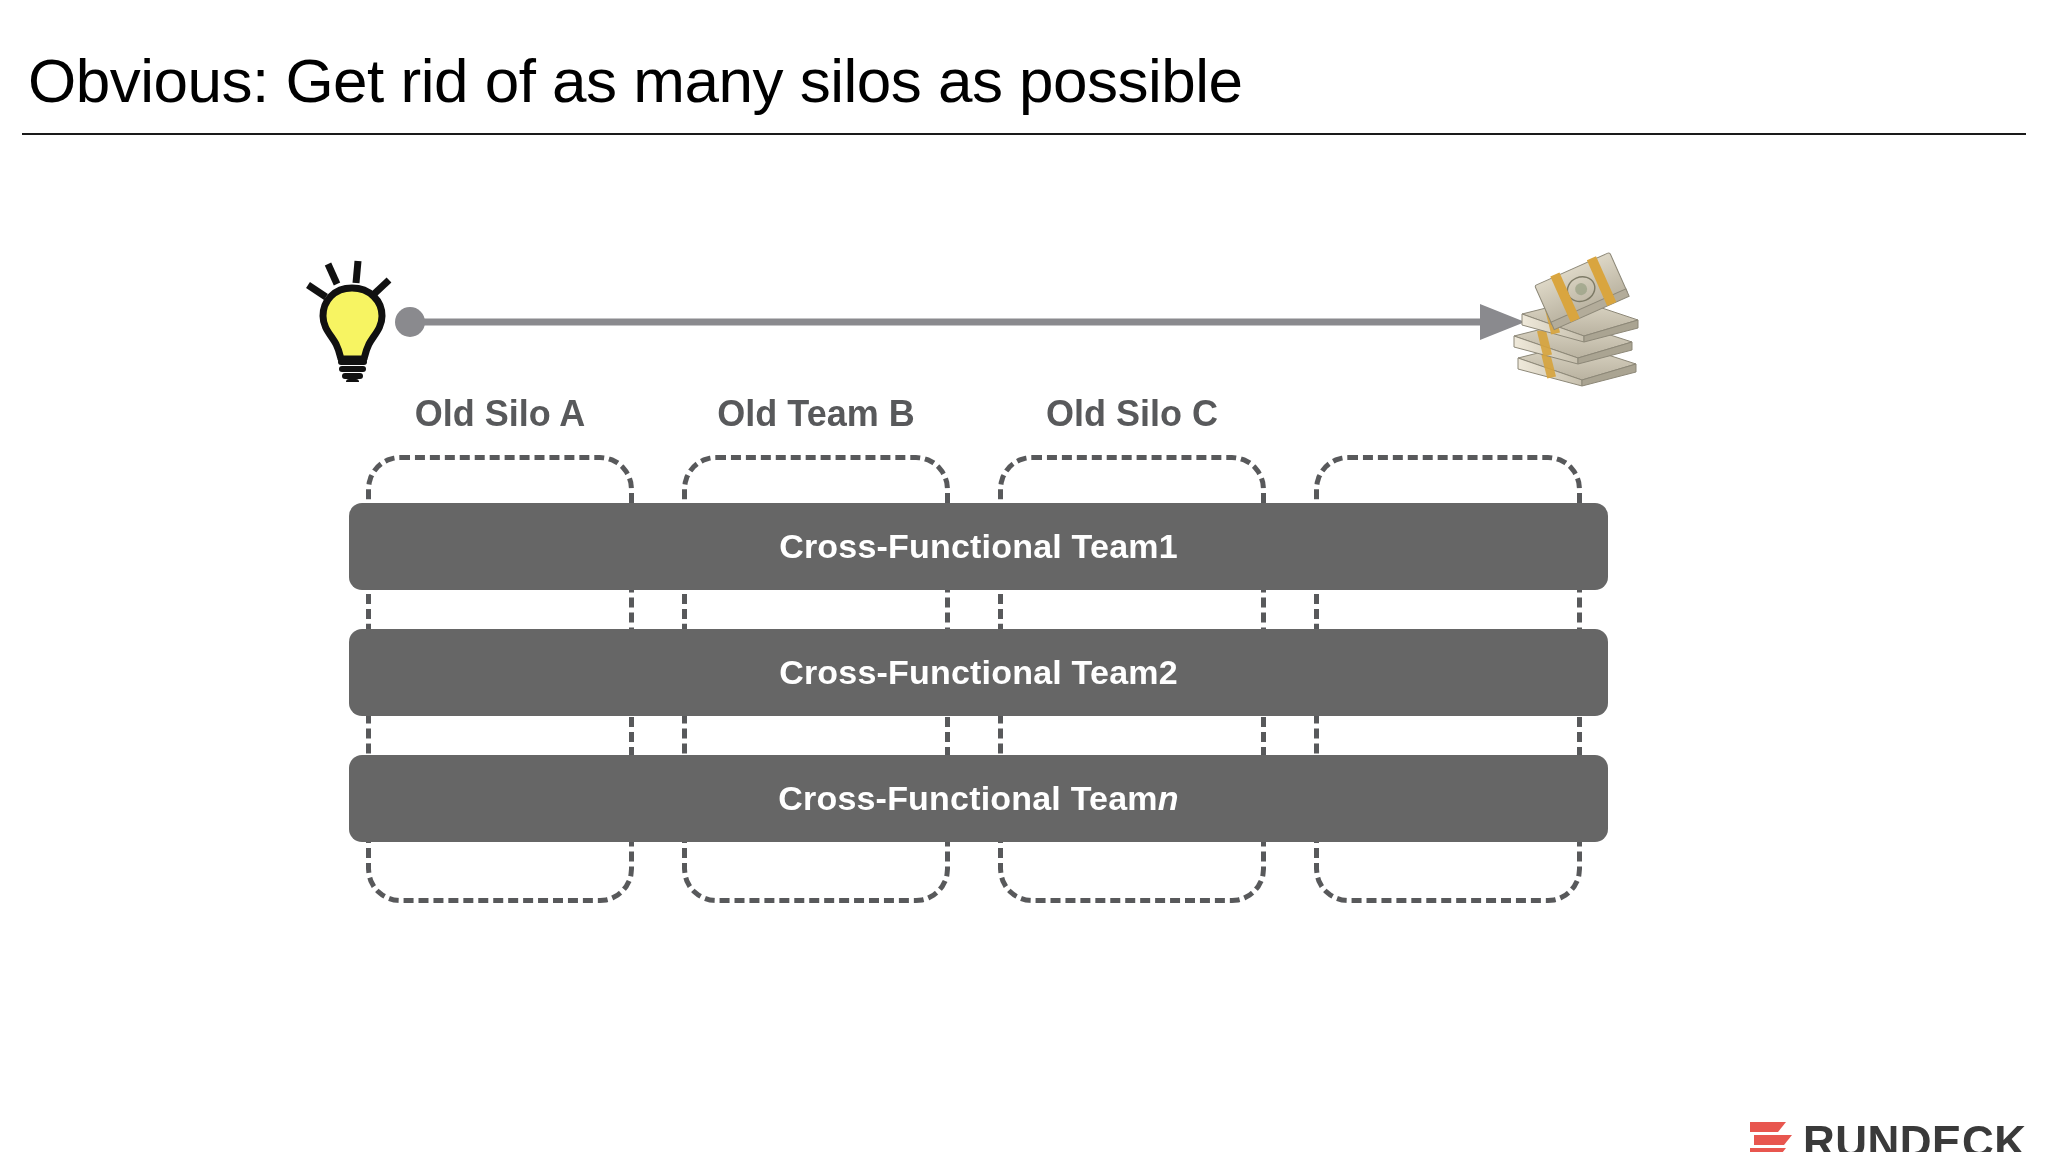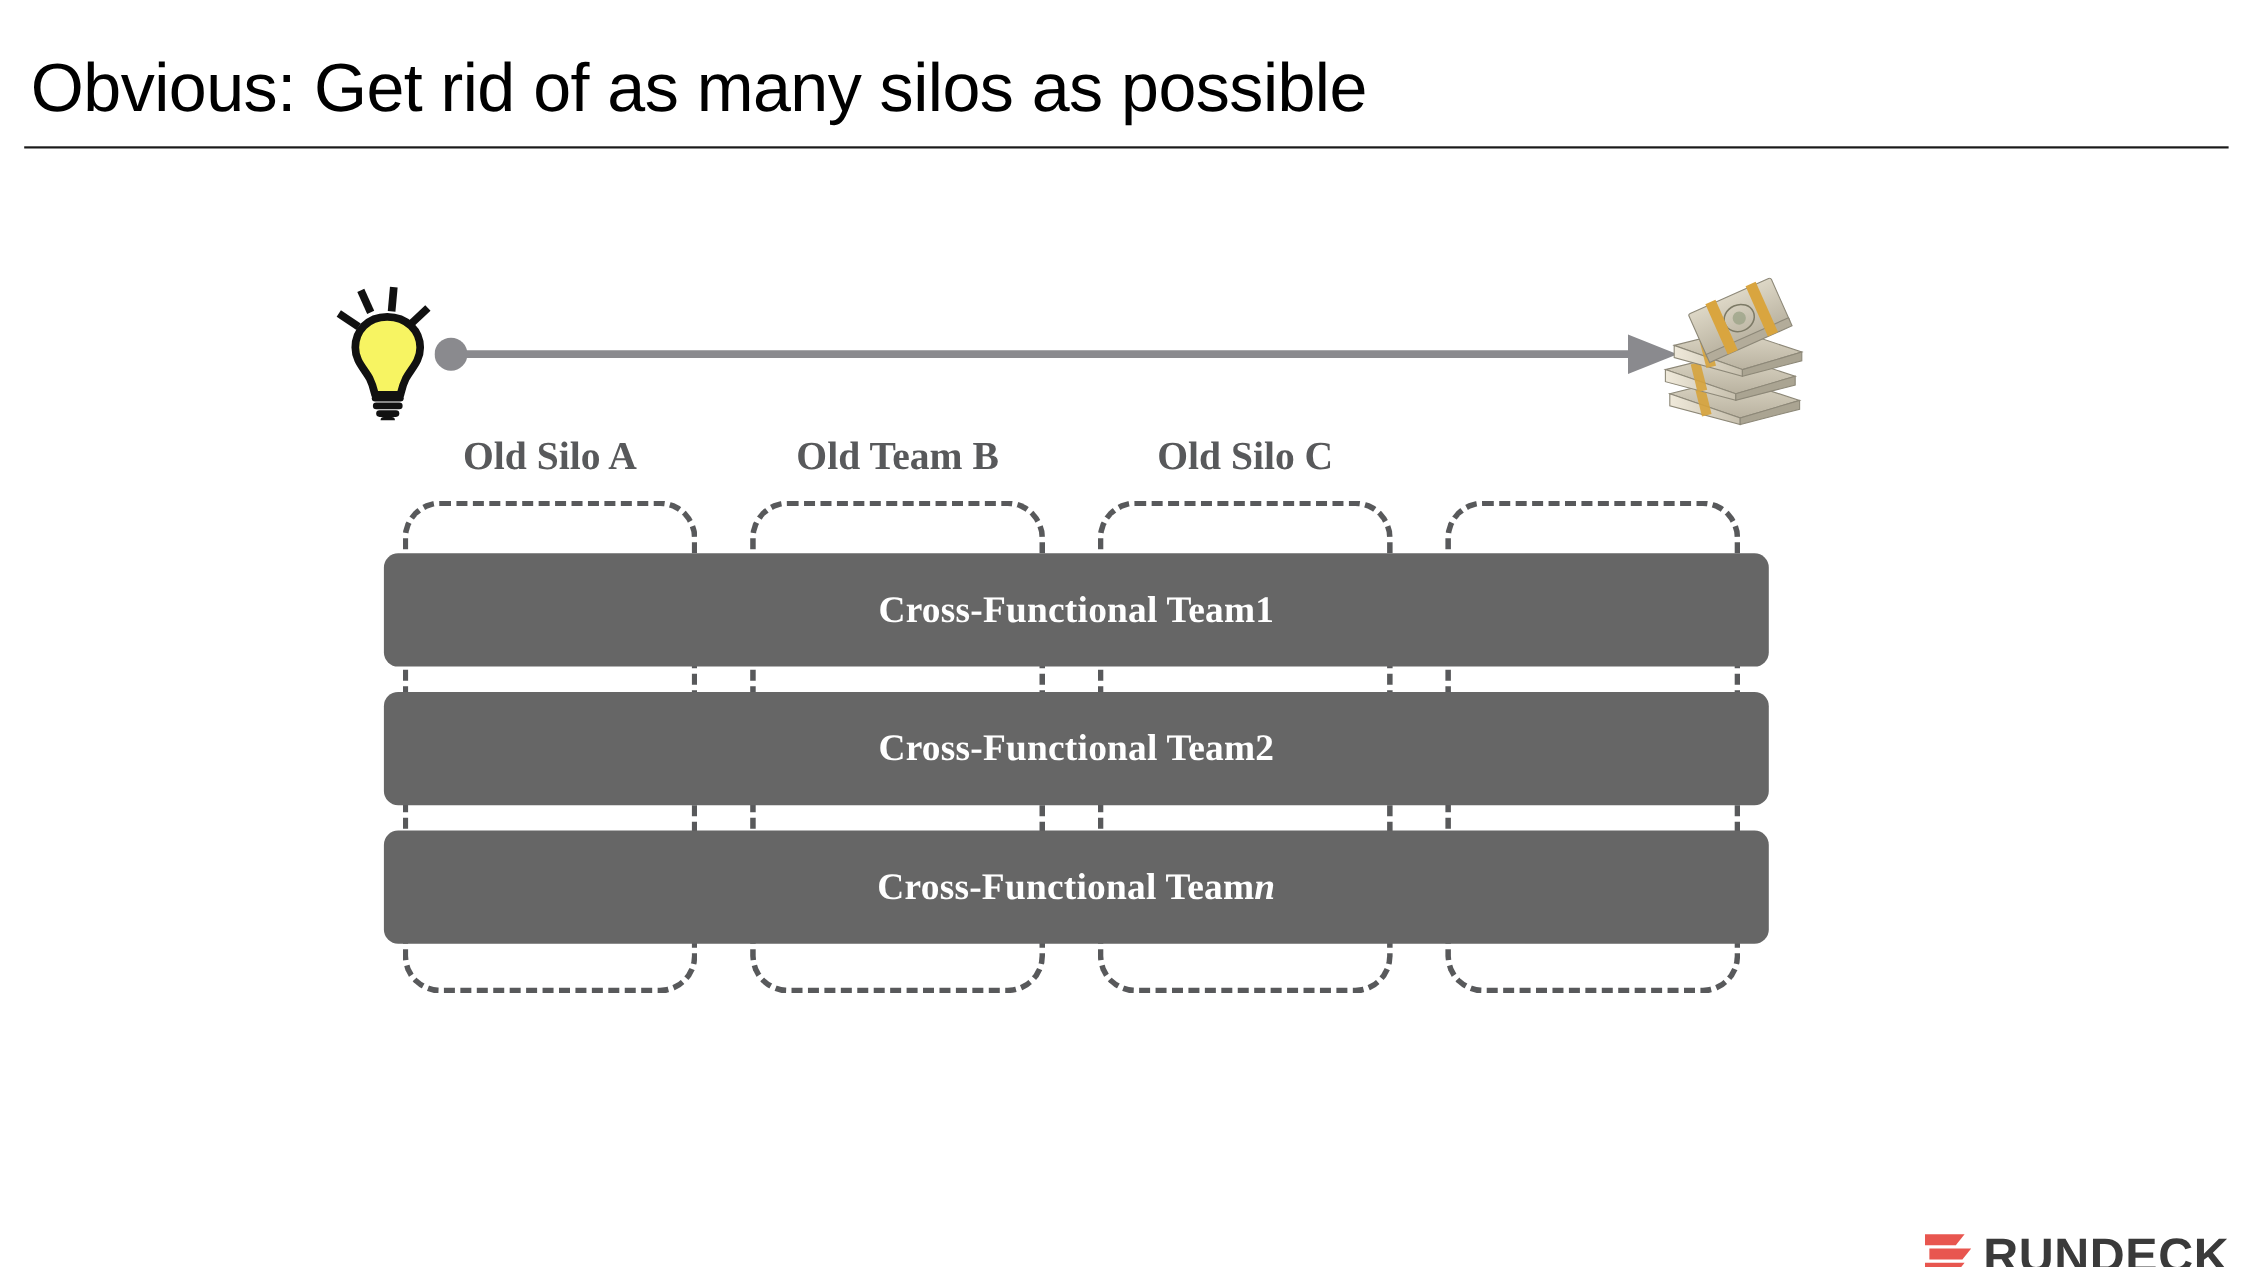--- a/index.html
+++ b/index.html
@@ -37,21 +37,20 @@
     background: #1a1a1a;
   }
 
   
   #diagram {
     position: absolute;
     left: 0;
     top: 0;
     width: 2048px;
     height: 1152px;
-    font-family: Liberation Serif, serif;
   }
 
   
   #lightbulb {
     position: absolute;
     left: 290px;
     top: 252px;
     width: 120px;
     height: 130px;
   }
@@ -106,21 +105,21 @@
   #silo-a { left: 366px; }
   #silo-b { left: 682px; }
   #silo-c { left: 998px; }
   #silo-d { left: 1314px; }
 
   
   .team-bar {
     position: absolute;
     left: 349px;
     width: 1259px;
-    height: 103px;
+    height: 87px;
     background: #666666;
     border-radius: 13px;
     display: flex;
     align-items: center;
     justify-content: center;
     color: #ffffff;
     font-size: 34px;
     font-weight: bold;
     letter-spacing: 0.2px;
   }

